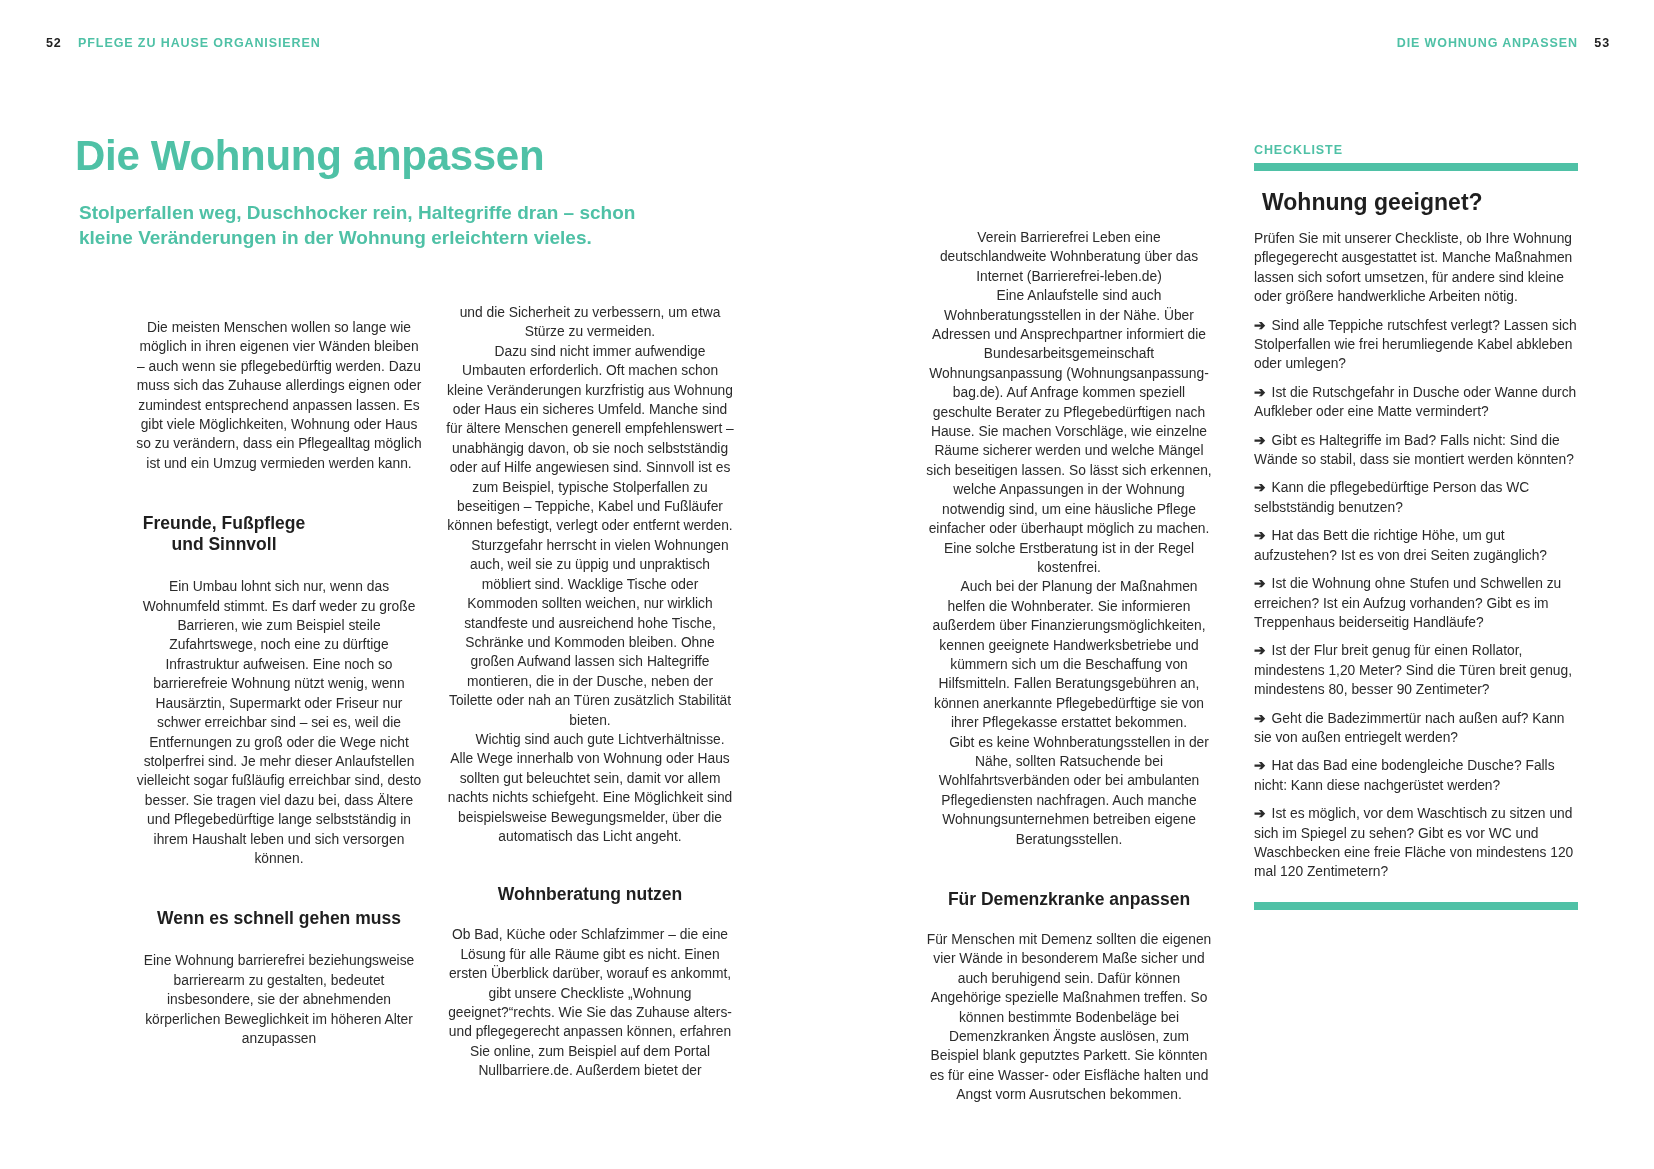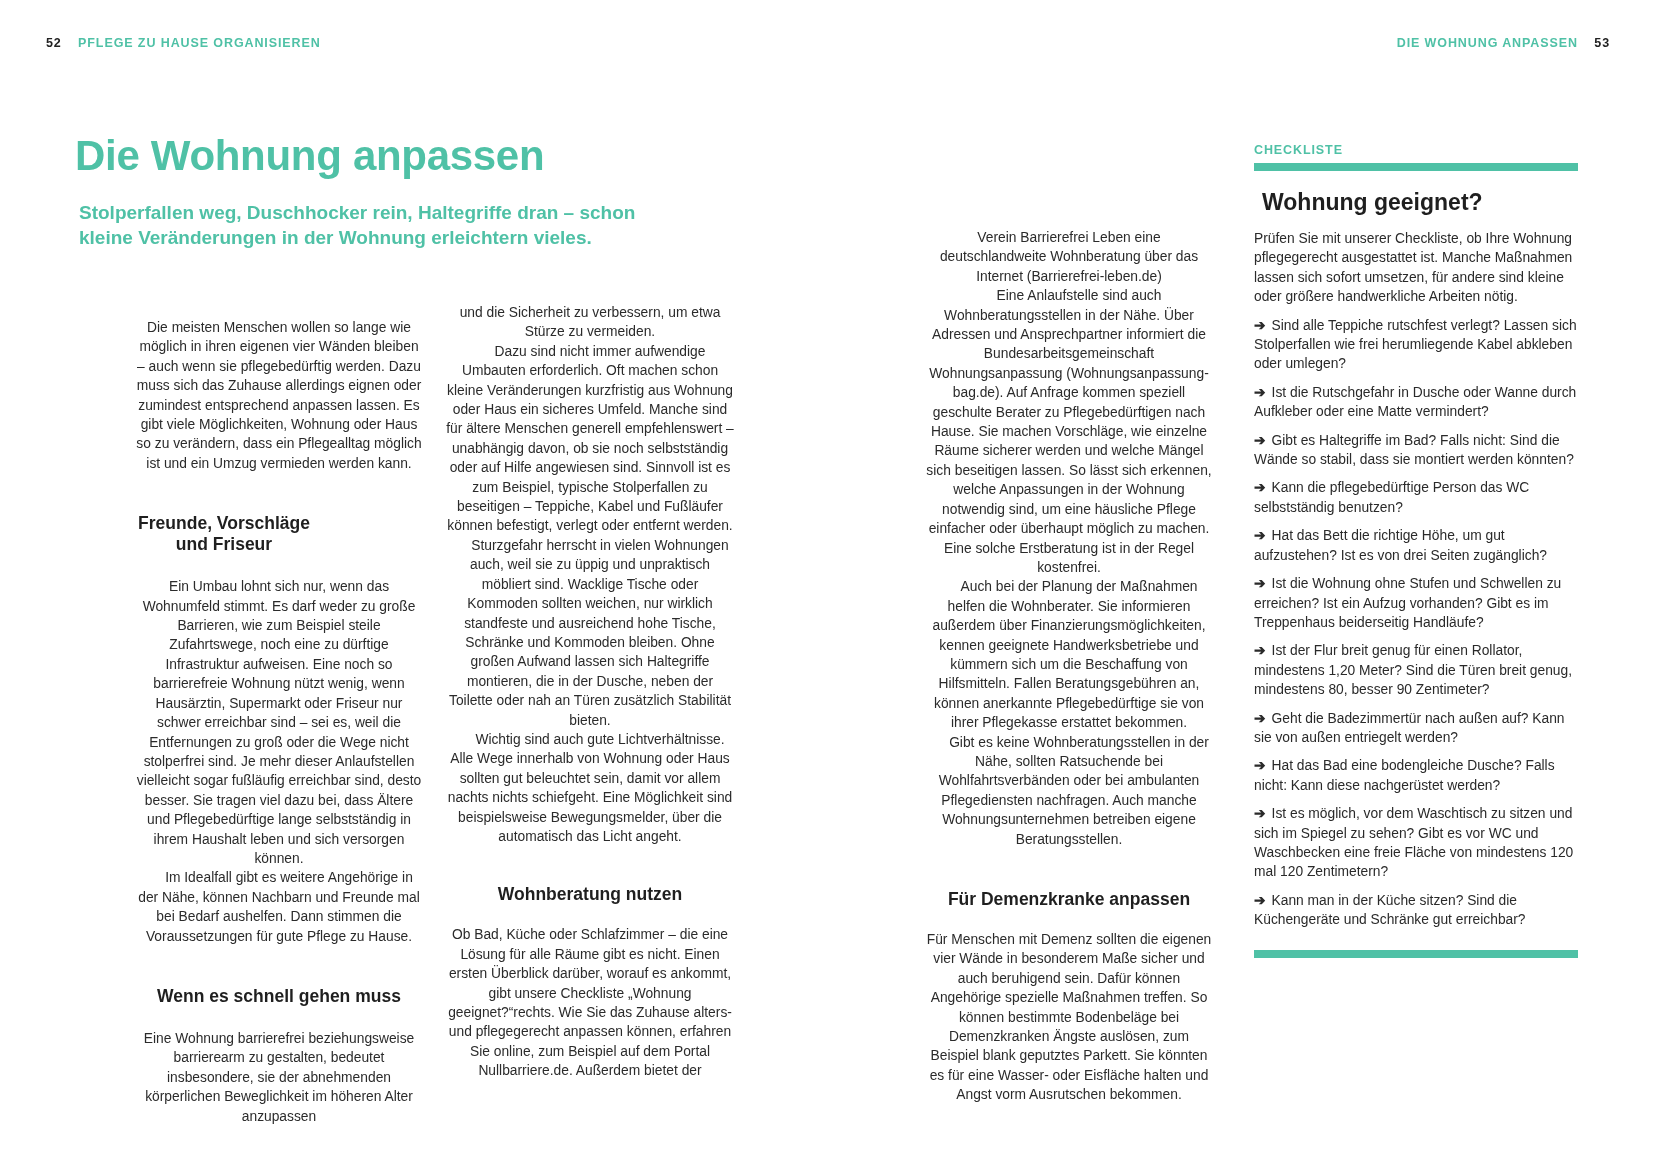--- a/index.html
+++ b/index.html
@@ -37,23 +37,22 @@
 <div class="abs runhead" style="right:44px;">
   <span class="teal">DIE WOHNUNG ANPASSEN</span>
   <span class="pgnum" style="margin-left:12px;">53</span>
 </div>
 
 <div id="title" class="abs">Die Wohnung anpassen</div>
 <div id="lead" class="abs">Stolperfallen weg, Duschhocker rein, Haltegriffe dran – schon kleine Veränderungen in der Wohnung erleichtern vieles.</div>
 
 <div id="col1" class="abs col">
   <p>Die meisten Menschen wollen so lange wie möglich in ihren eigenen vier Wänden bleiben – auch wenn sie pflegebedürftig werden. Dazu muss sich das Zuhause allerdings eignen oder zumindest entsprechend anpassen lassen. Es gibt viele Möglichkeiten, Wohnung oder Haus so zu verändern, dass ein Pflegealltag möglich ist und ein Umzug vermieden werden kann.</p>
-  <h3 style="margin-top:40px;margin-bottom:22px;width:180px;">Freunde, Vorschläge und Friseur</h3>
+  <h3 style="margin-top:40px;margin-bottom:22px;width:180px;">Freunde, Fußpflege und Sinnvoll</h3>
   <p>Ein Umbau lohnt sich nur, wenn das Wohnumfeld stimmt. Es darf weder zu große Barrieren, wie zum Beispiel steile Zufahrtswege, noch eine zu dürftige Infrastruktur aufweisen. Eine noch so barrierefreie Wohnung nützt wenig, wenn Hausärztin, Supermarkt oder Friseur nur schwer erreichbar sind – sei es, weil die Entfernungen zu groß oder die Wege nicht stolperfrei sind. Je mehr dieser Anlaufstellen vielleicht sogar fußläufig erreichbar sind, desto besser. Sie tragen viel dazu bei, dass Ältere und Pflegebedürftige lange selbstständig in ihrem Haushalt leben und sich versorgen können.</p>
-  <p class="ind">Im Idealfall gibt es weitere Angehörige in der Nähe, können Nachbarn und Freunde mal bei Bedarf aushelfen. Dann stimmen die Voraussetzungen für gute Pflege zu Hause.</p>
   <h3 style="margin-top:40px;margin-bottom:22px;">Wenn es schnell gehen muss</h3>
   <p>Eine Wohnung barrierefrei beziehungsweise barrierearm zu gestalten, bedeutet insbesondere, sie der abnehmenden körperlichen Beweglichkeit im höheren Alter anzupassen</p>
 </div>
 
 <div id="col2" class="abs col">
   <p>und die Sicherheit zu verbessern, um etwa Stürze zu vermeiden.</p>
   <p class="ind">Dazu sind nicht immer aufwendige Umbauten erforderlich. Oft machen schon kleine Veränderungen kurzfristig aus Wohnung oder Haus ein sicheres Umfeld. Manche sind für ältere Menschen generell empfehlenswert – unabhängig davon, ob sie noch selbstständig oder auf Hilfe angewiesen sind. Sinnvoll ist es zum Beispiel, typische Stolperfallen zu beseitigen – Teppiche, Kabel und Fußläufer können befestigt, verlegt oder entfernt werden.</p>
   <p class="ind">Sturzgefahr herrscht in vielen Wohnungen auch, weil sie zu üppig und unpraktisch möbliert sind. Wacklige Tische oder Kommoden sollten weichen, nur wirklich standfeste und ausreichend hohe Tische, Schränke und Kommoden bleiben. Ohne großen Aufwand lassen sich Haltegriffe montieren, die in der Dusche, neben der Toilette oder nah an Türen zusätzlich Stabilität bieten.</p>
   <p class="ind">Wichtig sind auch gute Lichtverhältnisse. Alle Wege innerhalb von Wohnung oder Haus sollten gut beleuchtet sein, damit vor allem nachts nichts schiefgeht. Eine Möglichkeit sind beispielsweise Bewegungsmelder, über die automatisch das Licht angeht.</p>
   <h3 style="margin-top:38px;margin-bottom:20px;">Wohnberatung nutzen</h3>
@@ -78,16 +77,15 @@
     <li><span class="arrow">➔</span><span>Sind alle Teppiche rutschfest verlegt? Lassen sich Stolperfallen wie frei herumliegende Kabel abkleben oder umlegen?</span></li>
     <li><span class="arrow">➔</span><span>Ist die Rutschgefahr in Dusche oder Wanne durch Aufkleber oder eine Matte vermindert?</span></li>
     <li><span class="arrow">➔</span><span>Gibt es Haltegriffe im Bad? Falls nicht: Sind die Wände so stabil, dass sie montiert werden könnten?</span></li>
     <li><span class="arrow">➔</span><span>Kann die pflegebedürftige Person das WC selbstständig benutzen?</span></li>
     <li><span class="arrow">➔</span><span>Hat das Bett die richtige Höhe, um gut aufzustehen? Ist es von drei Seiten zugänglich?</span></li>
     <li><span class="arrow">➔</span><span>Ist die Wohnung ohne Stufen und Schwellen zu erreichen? Ist ein Aufzug vorhanden? Gibt es im Treppenhaus beiderseitig Handläufe?</span></li>
     <li><span class="arrow">➔</span><span>Ist der Flur breit genug für einen Rollator, mindestens 1,20 Meter? Sind die Türen breit genug, mindestens 80, besser 90 Zentimeter?</span></li>
     <li><span class="arrow">➔</span><span>Geht die Badezimmertür nach außen auf? Kann sie von außen entriegelt werden?</span></li>
     <li><span class="arrow">➔</span><span>Hat das Bad eine bodengleiche Dusche? Falls nicht: Kann diese nachgerüstet werden?</span></li>
     <li><span class="arrow">➔</span><span>Ist es möglich, vor dem Waschtisch zu sitzen und sich im Spiegel zu sehen? Gibt es vor WC und Waschbecken eine freie Fläche von mindestens 120 mal 120 Zentimetern?</span></li>
-    <li><span class="arrow">➔</span><span>Kann man in der Küche sitzen? Sind die Küchengeräte und Schränke gut erreichbar?</span></li>
   </ul>
   <div class="barbottom"></div>
 </div>
 
 </body></html>

